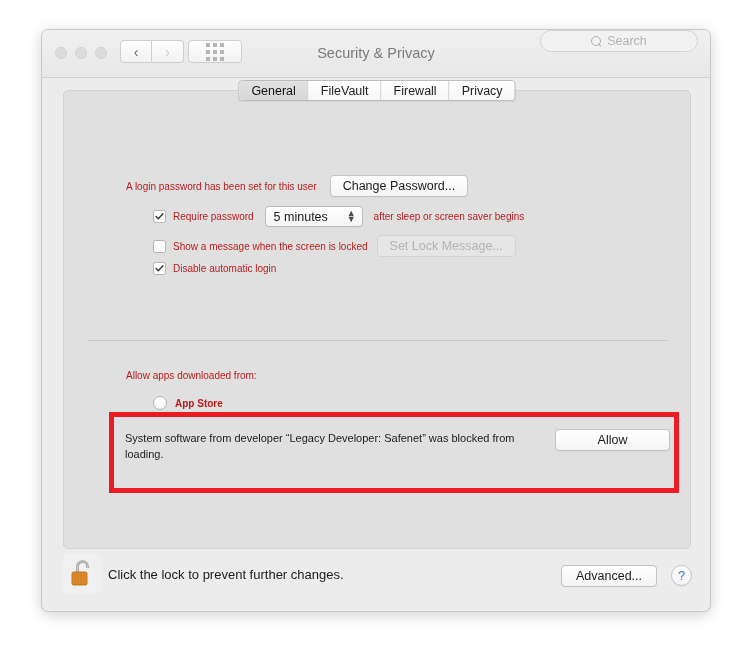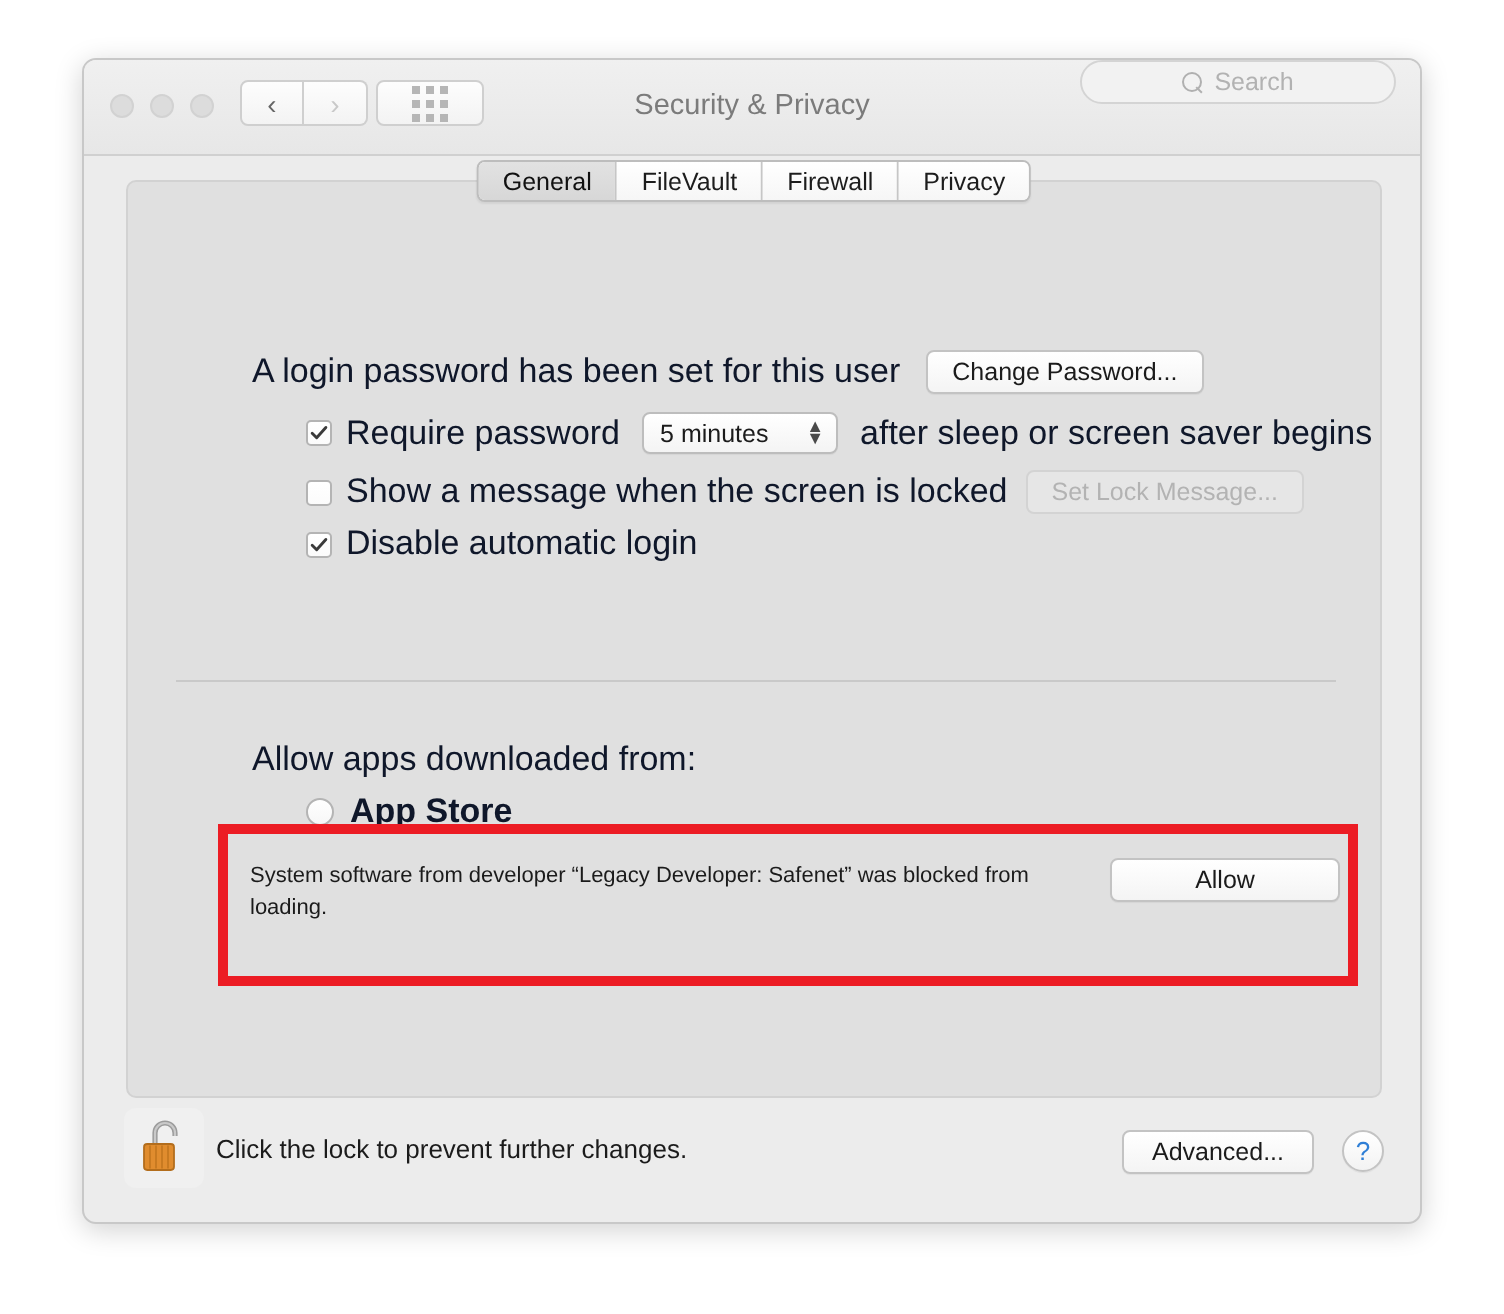--- a/index.html
+++ b/index.html
@@ -124,21 +124,21 @@
     border-right: 1px solid #c6c6c6;
   }
   .tab:last-child { border-right: none; }
   .tab.active {
     background: linear-gradient(to bottom,#e2e2e2,#d7d7d7);
     color: #111;
   }
 
   
   .row { position: absolute; display: flex; align-items: center; }
-  .lbl { font-size: 17px; color: #0f172a; }
+  .lbl { font-size: 10px; color: #b91c1c; }
 
   .btn {
     background: linear-gradient(to bottom,#ffffff,#f4f4f4);
     border: 1px solid #c3c3c3;
     border-radius: 4px;
     font-size: 12.5px;
     color: #1b1b1b;
     display: inline-flex; align-items: center; justify-content: center;
     box-shadow: 0 0.5px 0.5px rgba(0,0,0,0.05);
   }

